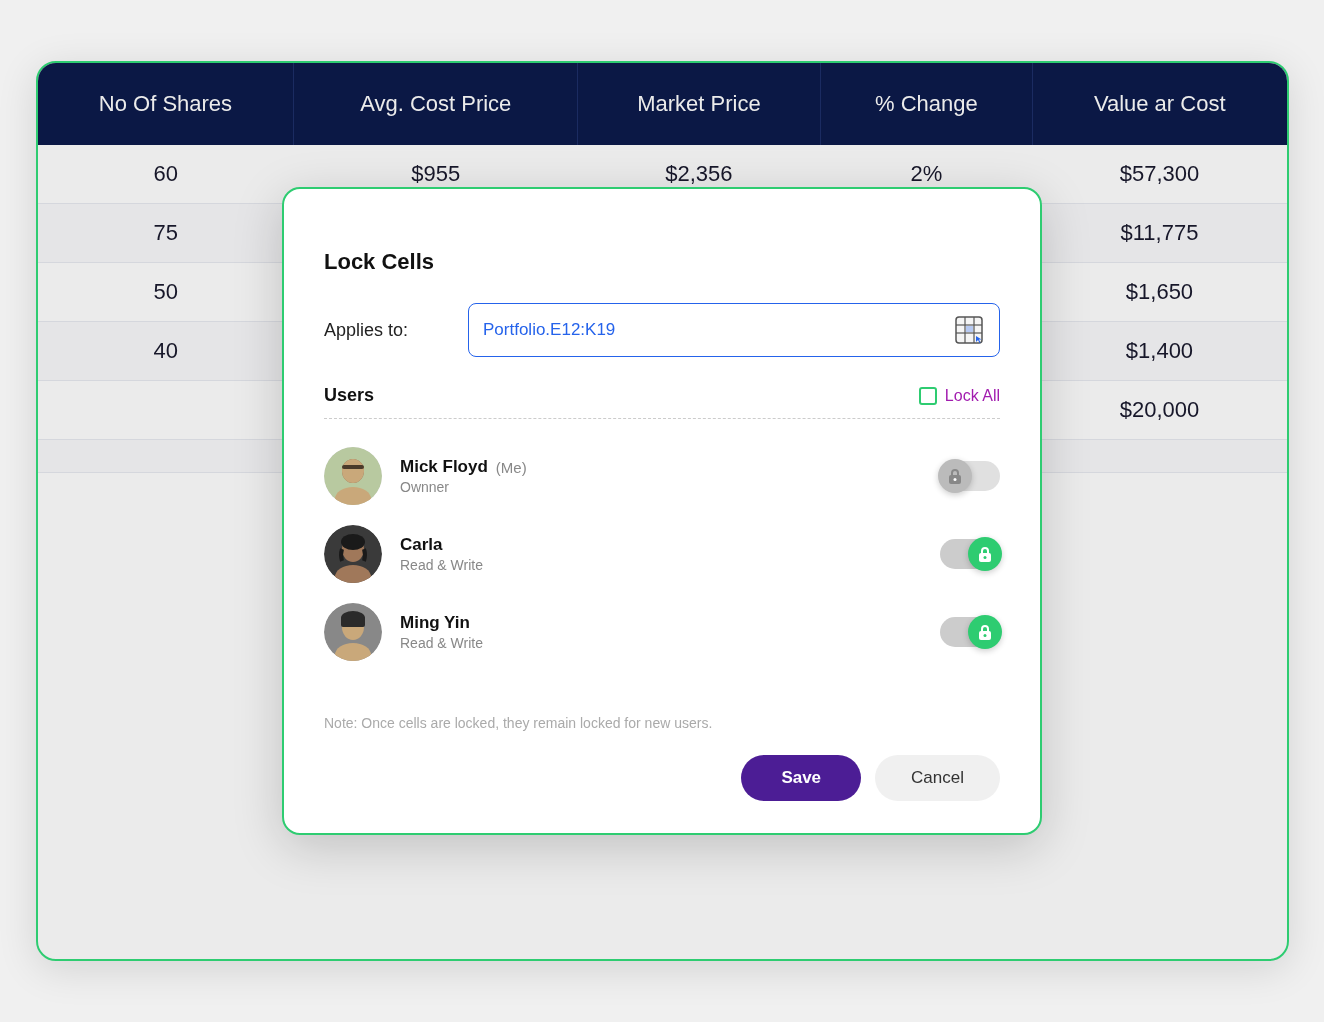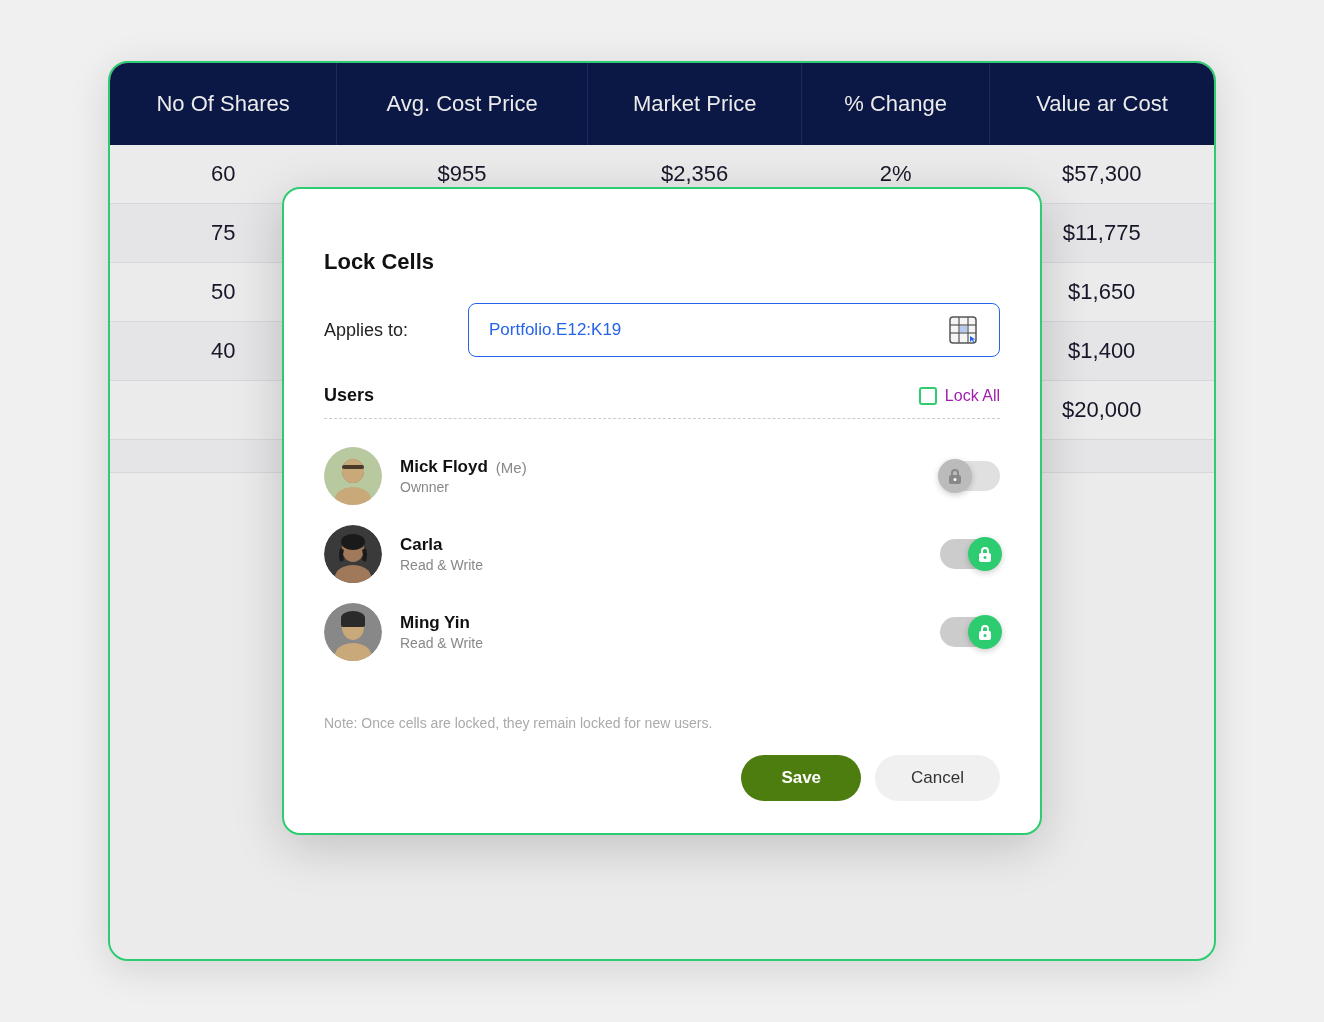--- a/index.html
+++ b/index.html
@@ -6,21 +6,21 @@
     body {
       background: #f0f0f0;
       display: flex;
       align-items: center;
       justify-content: center;
       min-height: 100vh;
       font-family: -apple-system, BlinkMacSystemFont, 'Segoe UI', sans-serif;
     }
     .outer-container {
       position: relative;
-      width: 1108px;
+      width: 1253px;
       min-height: 900px;
       background: #fff;
       border-radius: 20px;
       border: 2.5px solid #2ecc71;
       overflow: hidden;
       box-shadow: 0 8px 40px rgba(0,0,0,0.12);
     }
 
     
     .spreadsheet-table {
@@ -96,21 +96,21 @@
       color: #222;
       white-space: nowrap;
       min-width: 120px;
     }
     .applies-input-wrap {
       flex: 1;
       border: 1.5px solid #2563eb;
       border-radius: 8px;
       display: flex;
       align-items: center;
-      padding: 10px 20px;
+      padding: 10px 14px;
       gap: 20px;
       background: #fff;
     }
     .applies-input-text {
       flex: 1;
       font-size: 17px;
       color: #2563eb;
       font-weight: 500;
     }
     .table-icon {
@@ -247,21 +247,21 @@
       margin-bottom: 24px;
     }
 
     
     .button-row {
       display: flex;
       justify-content: flex-end;
       gap: 14px;
     }
     .btn-save {
-      background: #4d7c0f;
+      background: #4c1d95;
       color: #fff;
       border: none;
       border-radius: 30px;
       padding: 13px 40px;
       font-size: 17px;
       font-weight: 600;
       cursor: pointer;
     }
     .btn-cancel {
       background: #f0f0f0;

